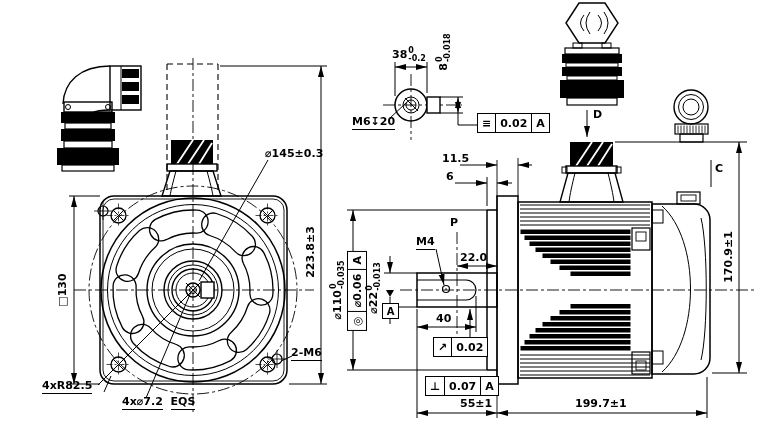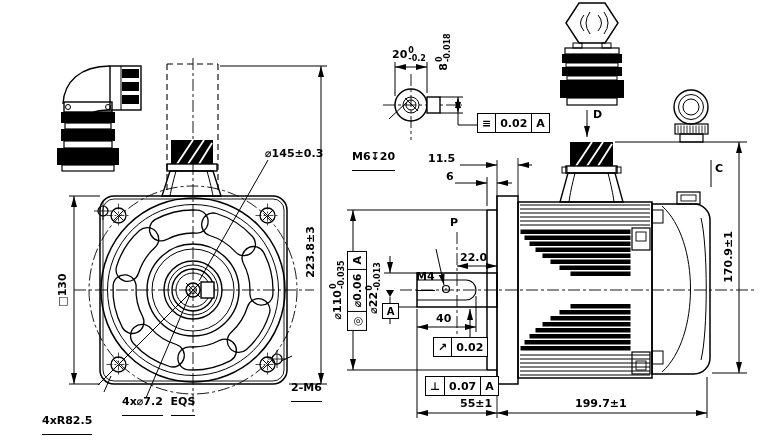--- a/index.html
+++ b/index.html
@@ -1,21 +1,21 @@
 <!DOCTYPE html>
 <html><head>
 <meta charset="utf-8">
 <style>
   html,body{margin:0;padding:0;background:#fff;}
   #stage{position:relative;width:779px;height:440px;background:#fff;overflow:hidden;
          font-family:"DejaVu Sans",sans-serif;}
   #art{position:absolute;left:0;top:0;}
   .lbl{position:absolute;font:700 11px "DejaVu Sans",sans-serif;color:#000;white-space:nowrap;line-height:12px;}
   .rot{transform:translate(-50%,-50%) rotate(-90deg);}
-  .ul{border-bottom:1.2px solid #000;padding-bottom:7px;margin-top:35px;}
+  .ul{border-bottom:1.2px solid #000;padding-bottom:1px;}
   .tolpair{display:inline-flex;align-items:center;gap:1px;}
   .tolstack{display:inline-flex;flex-direction:column;font-size:8px;line-height:8px;font-weight:700;}
   .fcf{position:absolute;display:flex;border:1.3px solid #000;background:#fff;
        font:700 11px "DejaVu Sans",sans-serif;color:#000;}
   .fcf .cell{display:flex;align-items:center;justify-content:center;height:18px;
        padding:0 4px;border-left:1.3px solid #000;}
   .fcf .cell:first-child{border-left:none;}
   .datumbox{position:absolute;width:15px;height:14px;border:1.3px solid #000;background:#fff;
        display:flex;align-items:center;justify-content:center;font:700 10px "DejaVu Sans",sans-serif;}
 </style>
@@ -307,41 +307,41 @@
 <div class="lbl" style="left:265px;top:148px">⌀145±0.3</div>
 <div class="lbl rot" style="left:63px;top:290px">□130</div>
 <div class="lbl ul" style="left:42px;top:380px">4xR82.5</div>
 <div class="lbl" style="left:122px;top:396px">
   <span class="ul">4x⌀7.2</span>&nbsp;&nbsp;<span class="ul">EQS</span>
 </div>
 <div class="lbl ul" style="left:291px;top:347px">2-M6</div>
 <div class="lbl rot" style="left:311px;top:252px">223.8±3</div>
 
 <div class="lbl tolpair" style="left:392px;top:47px">
-  <span>20</span>
+  <span>38</span>
   <span class="tolstack">
         <span>0</span>
         <span>-0.2</span>
       </span>
 </div>
 <div class="lbl rot tolpair" style="left:444px;top:52px">
   <span>8</span>
   <span class="tolstack">
         <span>0</span>
         <span>-0.018</span>
       </span>
 </div>
 <div class="lbl ul" style="left:352px;top:116px">M6↧20</div>
 <div class="fcf" style="left:477px;top:113px">
   <span class="cell">≡</span>
   <span class="cell">0.02</span>
   <span class="cell">A</span>
 </div>
 
-<div class="lbl" style="left:428px;top:153px">11.5</div>
+<div class="lbl" style="left:442px;top:153px">11.5</div>
 <div class="lbl" style="left:446px;top:171px">6</div>
 <div class="lbl" style="left:450px;top:217px">P</div>
 <div class="lbl ul" style="left:416px;top:236px">M4</div>
 <div class="lbl" style="left:460px;top:252px">22.0</div>
 <div class="lbl" style="left:436px;top:313px">40</div>
 <div class="lbl rot tolpair" style="left:338px;top:290px">
   <span>⌀110</span>
   <span class="tolstack">
         <span>0</span>
         <span>-0.035</span>

